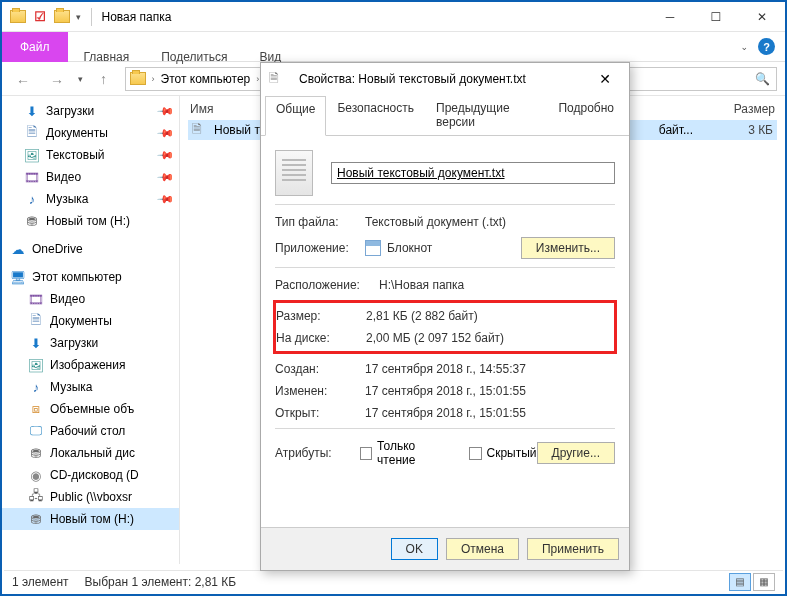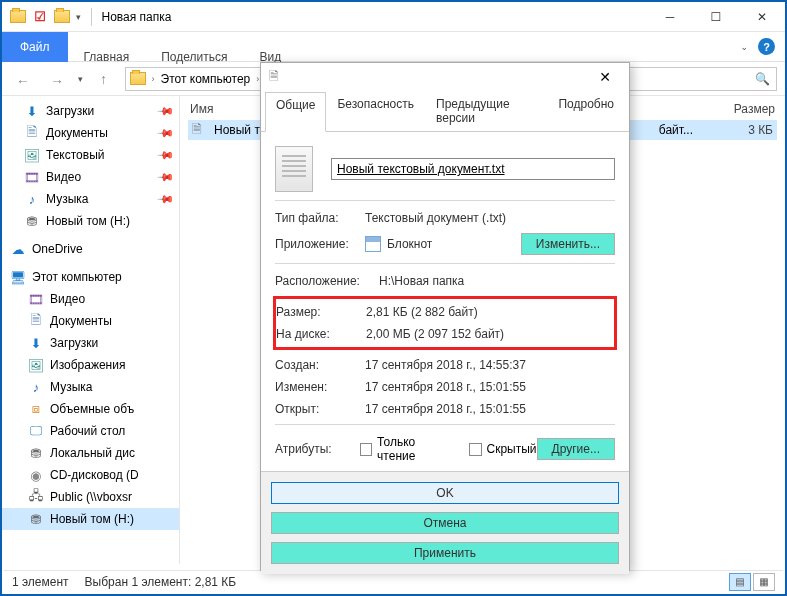--- a/index.html
+++ b/index.html
@@ -6,21 +6,21 @@
 body { background: #fff; width: 787px; height: 596px; overflow: hidden; position: relative; border: 2px solid #0a5fb3; }
 .titlebar { height: 30px; display: flex; align-items: center; justify-content: space-between; border-bottom: 1px solid #e5e5e5; padding: 0 0 0 8px; }
 .tb-left { display: flex; align-items: center; gap: 6px; }
 .tb-right { display: flex; }
 .tb-btn { width: 46px; height: 30px; display: flex; align-items: center; justify-content: center; color: #333; }
 .folder-icon { width: 16px; height: 13px; background: linear-gradient(#fde08a,#f7c94f); border: 1px solid #d9a934; position: relative; }
 .folder-icon::before { content: ""; position: absolute; top: -3px; left: 1px; width: 6px; height: 3px; background: #f7c94f; border: 1px solid #d9a934; border-bottom: none; }
 .check-icon { color: #d33; font-weight: bold; }
 .qat-sep { width: 1px; height: 18px; background: #ccc; margin: 0 4px; }
 .ribbon { height: 30px; display: flex; align-items: center; background: #fff; border-bottom: 1px solid #e1e1e1; }
-.file-tab { background: #3b82f6; color: #fff; padding: 6px 18px; height: 30px; display: flex; align-items: center; }
+.file-tab { background: #d946ef; color: #fff; padding: 6px 18px; height: 30px; display: flex; align-items: center; }
 .rtab { padding: 6px 16px; color: #444; margin-top: 20px; }
 .ribbon-right { margin-left: auto; display: flex; align-items: center; gap: 10px; padding-right: 10px; }
 .help-icon { width: 17px; height: 17px; border-radius: 50%; background: #1979ca; color: #fff; display: flex; align-items: center; justify-content: center; font-size: 11px; font-weight: bold; }
 .addrbar { height: 34px; display: flex; align-items: center; gap: 8px; padding: 4px 8px; border-bottom: 1px solid #e5e5e5; }
 .navarr { width: 26px; height: 26px; display: flex; align-items: center; justify-content: center; color: #888; font-size: 14px; }
 .addr-field { flex: 0 0 340px; height: 24px; border: 1px solid #c8c8c8; display: flex; align-items: center; padding: 0 4px; gap: 6px; }
 .addr-chev { color: #666; font-size: 9px; }
 .search-field { flex: 1; margin-left: auto; height: 24px; border: 1px solid #c8c8c8; display: flex; align-items: center; justify-content: space-between; padding: 0 6px; color: #888; }
 .content { display: flex; height: 468px; }
 .sidebar { width: 178px; border-right: 1px solid #e5e5e5; overflow: hidden; padding-top: 4px; }
@@ -62,26 +62,26 @@
 .tab.active { border: 1px solid #ccc; border-bottom: 1px solid #fff; background: #fff; position: relative; top: 1px; }
 .dlg-body { flex: 1; padding: 14px 14px 0 14px; }
 .row { display: flex; align-items: center; margin-bottom: 8px; }
 .row .lbl { width: 90px; color: #333; }
 .row .val { color: #333; }
 .filebox { flex: 1; border: 1px solid #888; padding: 3px 5px; text-decoration: underline; }
 .bigfile-ic { width: 38px; height: 46px; background: linear-gradient(#f8f8f8,#e5e5e5); border: 1px solid #bbb; position: relative; margin-right: 18px; }
 .bigfile-ic::after { content:""; position:absolute; left:6px; right:6px; top:8px; height:2px; background:#bbb; box-shadow:0 5px 0 #bbb,0 10px 0 #bbb,0 15px 0 #bbb,0 20px 0 #bbb; }
 .notepad-ic { width: 16px; height: 16px; background: #fff; border: 1px solid #7aa7d4; display: inline-block; margin-right: 6px; position: relative; }
 .notepad-ic::before { content:""; position:absolute; top:0; left:0; right:0; height:5px; background:#8fb9e0; }
-.btn { border: 1px solid #adadad; background: #5eead4; padding: 3px 14px; color: #333; }
+.btn { border: 1px solid #adadad; background: #fef9c3; padding: 3px 14px; color: #333; }
 .btn.def { background: #e5f1fb; border-color: #0078d7; }
 .hr { border-top: 1px solid #d8d8d8; margin: 8px 0 10px 0; }
 .redbox { border: 3px solid #e22; padding: 6px 0; margin: 4px -2px 8px -2px; }
 .cb { width: 13px; height: 13px; border: 1px solid #888; display: inline-block; margin-right: 5px; vertical-align: middle; }
-.dlg-foot { border-top: 1px solid #ccc; padding: 10px; display: flex; justify-content: flex-end; gap: 8px; background: #f0f0f0; flex-direction: column; }
+.dlg-foot { border-top: 1px solid #ccc; padding: 10px; display: flex; justify-content: flex-end; gap: 8px; background: #f0f0f0; }
 .chev-down { font-size: 9px; color: #555; }
 </style>
 </head>
 <body>
 
 <div class="titlebar">
   <div class="tb-left">
     <span class="ic">
         <span class="folder-icon"></span>
       </span>
@@ -238,20 +238,21 @@
   <span>Выбран 1 элемент: 2,81 КБ</span>
   <div class="status-views">
     <div class="vbtn active">▤</div>
     <div class="vbtn">▦</div>
   </div>
 </div>
 
 <div class="dialog">
   <div class="dlg-title">
     <span class="file-ic">🗎</span>
+    <span>Свойства: Новый текстовый документ.txt</span>
     <div class="dlg-close">✕</div>
   </div>
   <div class="tabs">
     <div class="tab active">Общие</div>
     <div class="tab">Безопасность</div>
     <div class="tab">Предыдущие версии</div>
     <div class="tab">Подробно</div>
   </div>
   <div class="dlg-body">
     <div class="row">

